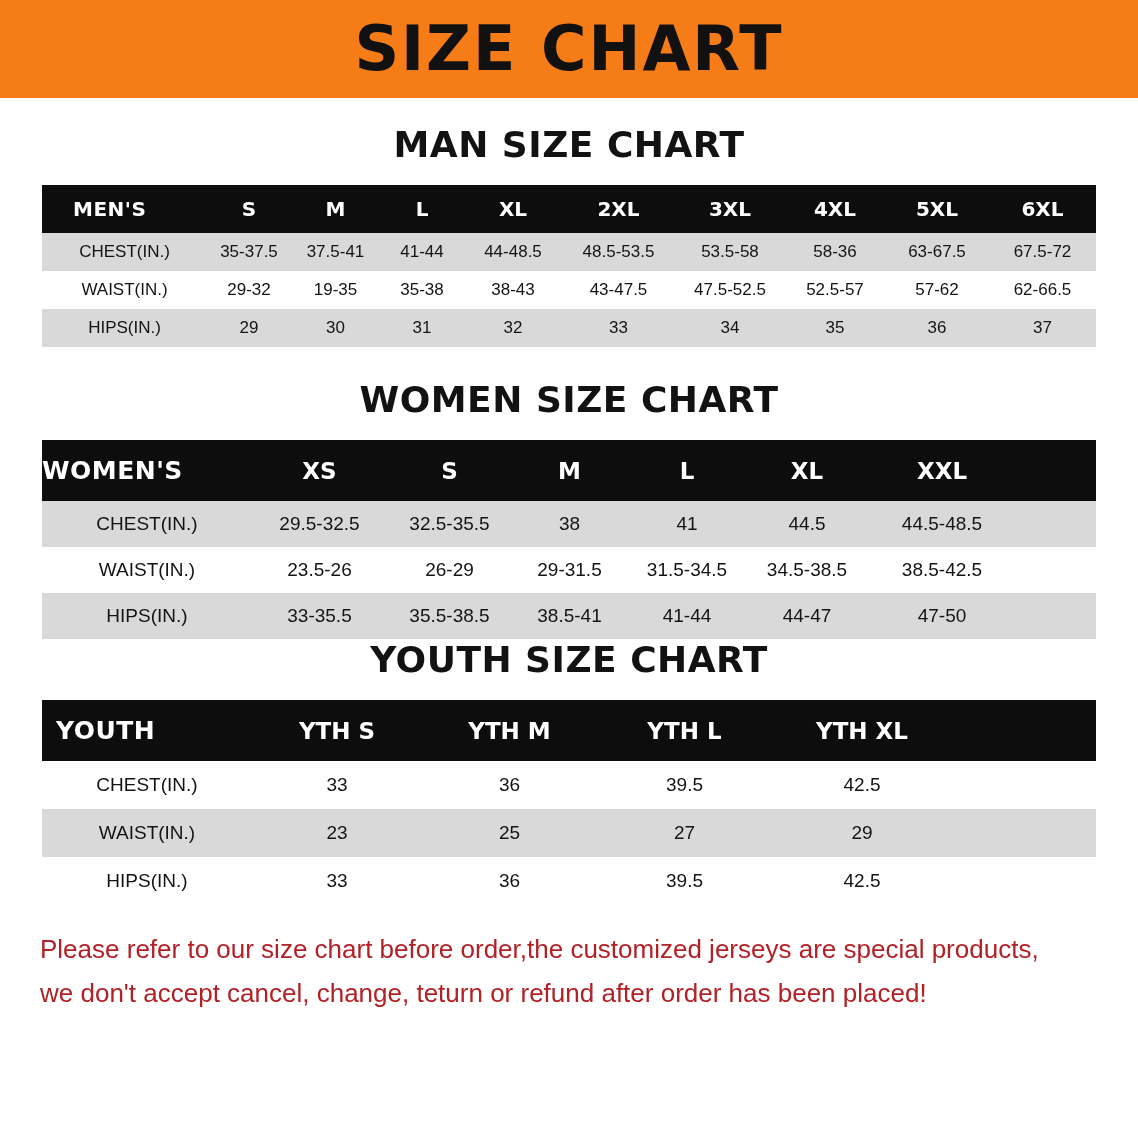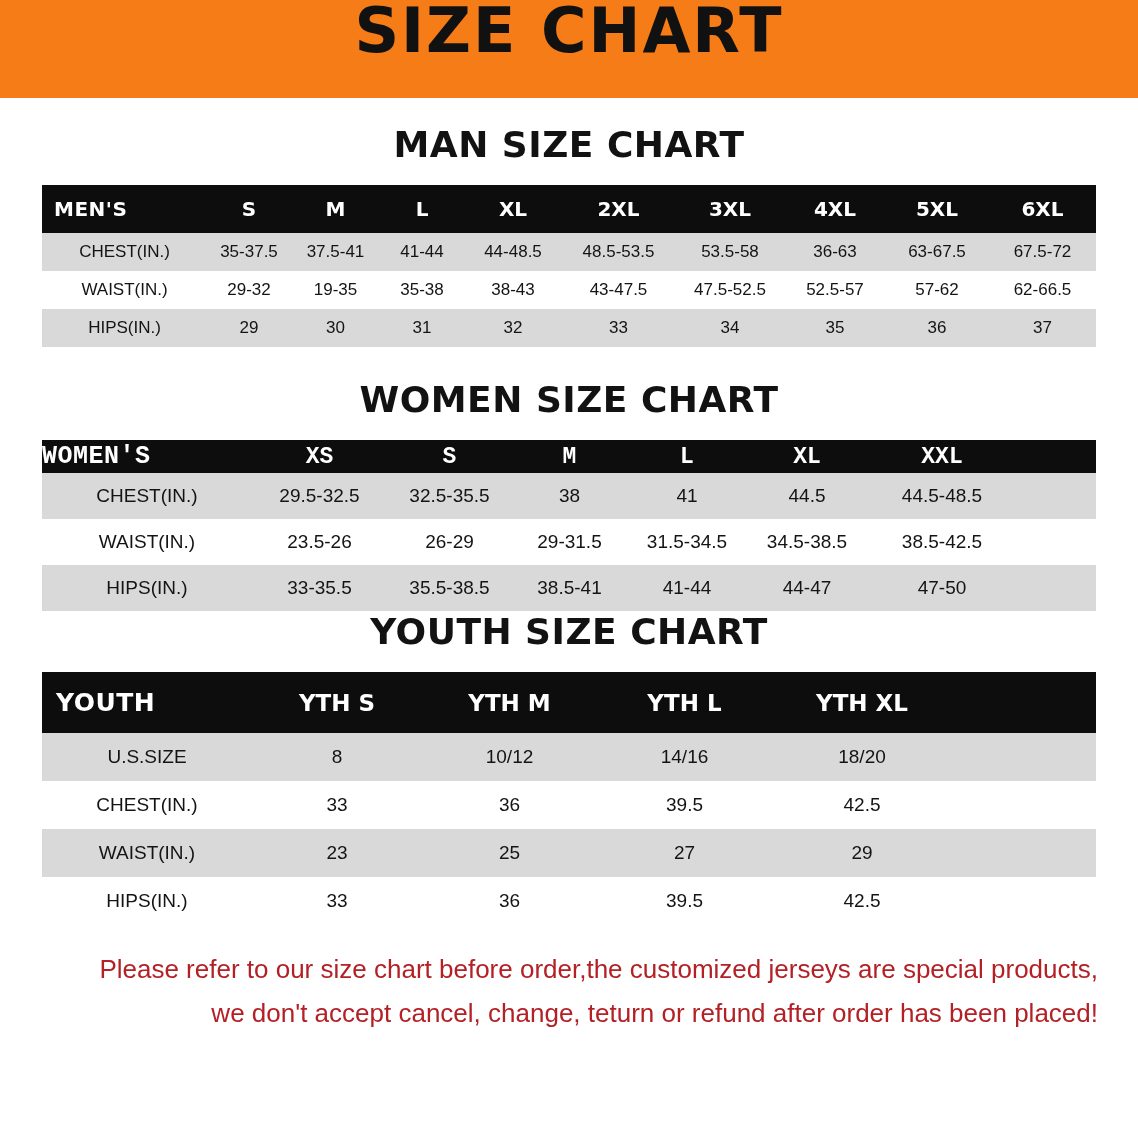--- a/index.html
+++ b/index.html
@@ -18,20 +18,21 @@
     width: 1138px;
     height: 1132px;
     background: #ffffff;
     box-sizing: border-box;
   }
   
   .banner {
     background: #f57c16;
     height: 98px;
     display: flex;
+    align-items: center;
     justify-content: center;
   }
   .banner-title {
     font-family: "DejaVu Sans", sans-serif;
     font-weight: bold;
     font-size: 62px;
     letter-spacing: 2px;
     color: #111111;
     line-height: 1;
   }
@@ -61,21 +62,21 @@
     background: #0d0d0d;
     color: #ffffff;
     font-family: "DejaVu Sans", sans-serif;
     font-weight: bold;
     font-size: 21px;
     padding: 12px 0;
     text-align: center;
   }
   table.size-table thead th.row-head {
     text-align: left;
-    padding-left: 12px;
+    padding-left: 31px;
     font-size: 23px;
     letter-spacing: 0.5px;
   }
   table.size-table tbody td {
     font-family: "Liberation Sans", sans-serif;
     font-size: 17px;
     color: #141414;
     text-align: center;
     padding: 8px 0;
   }
@@ -87,40 +88,40 @@
   tr.shaded td { background: #d9d9d9; }
   tr.plain td { background: #ffffff; }
 
   
   #man-table { margin-top: 20px; }
   #man-table thead th { font-size: 20px; }
   #man-table tbody td { font-size: 17px; padding: 9px 0; }
 
   
   #women-table { margin-top: 20px; }
-  #women-table thead th { font-size: 23px; padding: 2px 0; font-family: Liberation Mono, monospace; }
+  #women-table thead th { font-size: 23px; padding: 16px 0; }
   #women-table thead th.row-head { font-size: 25px; }
   #women-table tbody td { font-size: 19px; padding: 12px 0; }
   #women-table tbody td.row-label { font-size: 19px; }
 
   
   #youth-table { margin-top: 20px; }
   #youth-table thead th { font-size: 23px; padding: 16px 14px; }
   #youth-table thead th.row-head { font-size: 25px; }
   #youth-table tbody td { font-size: 19px; padding: 13px 0; }
   #youth-table tbody td.row-label { font-size: 19px; }
 
   
   .footer-note {
     margin: 22px 40px 0 40px;
     color: #b32025;
     font-family: "Liberation Sans", sans-serif;
     font-size: 26px;
     line-height: 1.7;
-    text-align: right;
+    text-align: left;
   }
   .footer-note div { white-space: nowrap; }
 </style>
 </head>
 <body>
 
 <div class="page">
 
   <div class="banner">
     <div class="banner-title">SIZE CHART</div>
@@ -157,21 +158,21 @@
       </thead>
       <tbody>
         <tr class="shaded">
           <td class="row-label">CHEST(IN.)</td>
           <td>35-37.5</td>
           <td>37.5-41</td>
           <td>41-44</td>
           <td>44-48.5</td>
           <td>48.5-53.5</td>
           <td>53.5-58</td>
-          <td>36-63</td>
+          <td>58-36</td>
           <td>63-67.5</td>
           <td>67.5-72</td>
         </tr>
         <tr class="plain">
           <td class="row-label">WAIST(IN.)</td>
           <td>29-32</td>
           <td>19-35</td>
           <td>35-38</td>
           <td>38-43</td>
           <td>43-47.5</td>
@@ -271,28 +272,20 @@
         <tr>
           <th class="row-head">YOUTH</th>
           <th>YTH S</th>
           <th>YTH M</th>
           <th>YTH L</th>
           <th>YTH XL</th>
           <th></th>
         </tr>
       </thead>
       <tbody>
-        <tr class="shaded">
-          <td class="row-label">U.S.SIZE</td>
-          <td>8</td>
-          <td>10/12</td>
-          <td>14/16</td>
-          <td>18/20</td>
-          <td></td>
-        </tr>
         <tr class="plain">
           <td class="row-label">CHEST(IN.)</td>
           <td>33</td>
           <td>36</td>
           <td>39.5</td>
           <td>42.5</td>
           <td></td>
         </tr>
         <tr class="shaded">
           <td class="row-label">WAIST(IN.)</td>

